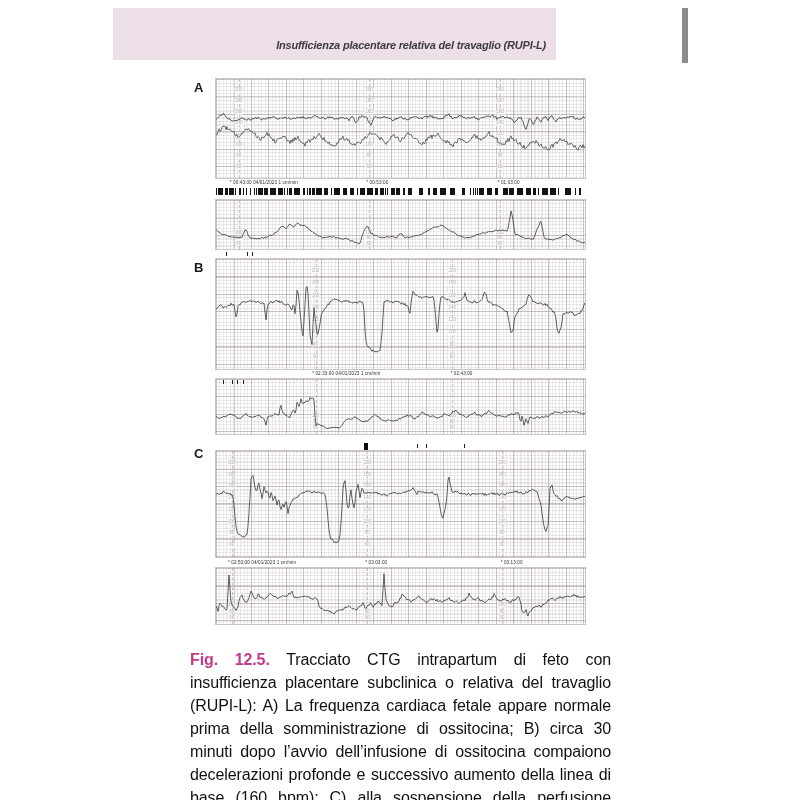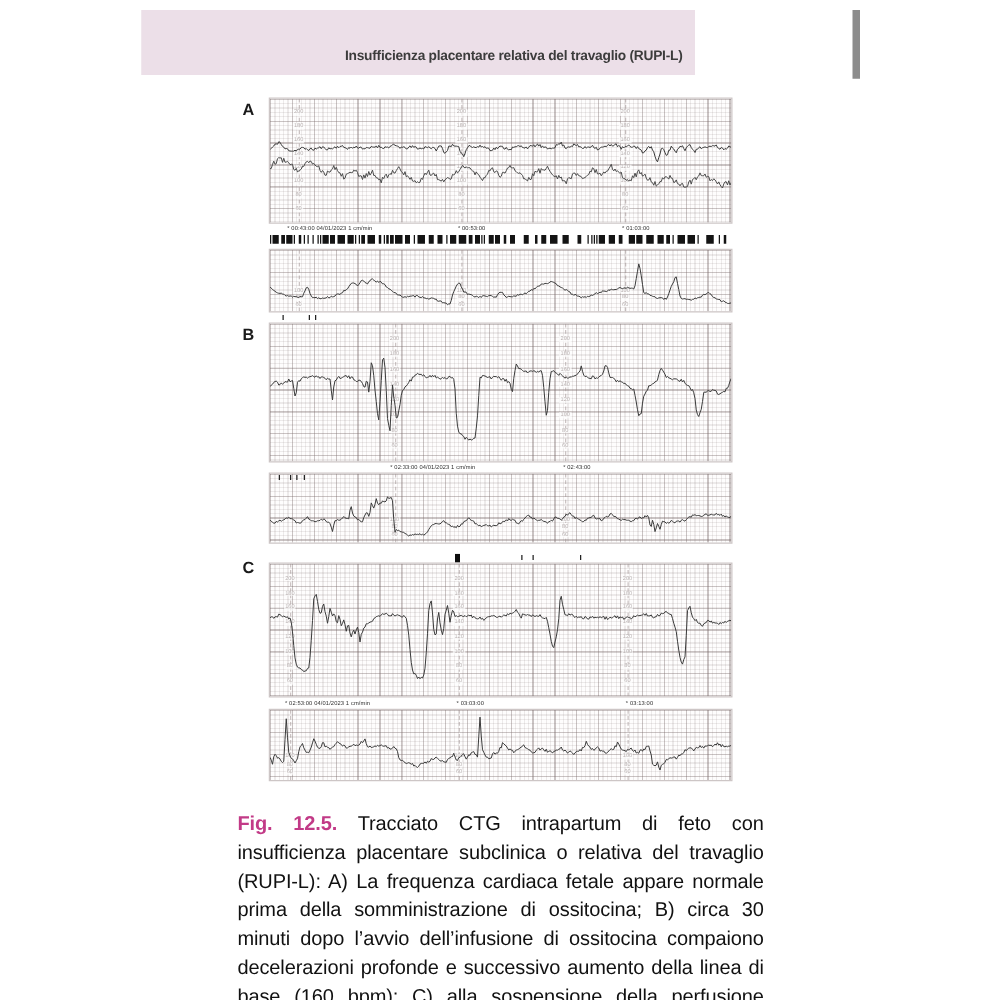--- a/index.html
+++ b/index.html
@@ -1,21 +1,21 @@
 <!DOCTYPE html>
 <html><head>
 <meta charset="utf-8">
 <style>
   html,body{margin:0;padding:0;background:#fff;}
   .page{position:relative;width:800px;height:800px;background:#ffffff;overflow:hidden;
         font-family:"Liberation Sans", sans-serif;}
   
   .hdr-band{position:absolute;left:113px;top:8px;width:443px;height:52px;
             display:flex;align-items:flex-end;justify-content:flex-end;
-            padding:0 10px 9px 0;box-sizing:border-box;}
+            padding:0 10px 9px 0;box-sizing:border-box;font-style:italic;}
   .hdr-band span{font-size:11px;font-weight:600;color:#3c3c3c;letter-spacing:-0.2px;}
   .hdr-box{position:absolute;left:556px;top:8px;width:126px;height:55px;
            display:flex;align-items:flex-end;padding:0 0 8px 30px;box-sizing:border-box;}
   .hdr-box span{font-size:15px;font-weight:bold;color:#ffffff;}
   .hdr-edge{position:absolute;left:682px;top:8px;width:6px;height:55px;background:#8c8c8c;}
   
   .panel-label{position:absolute;font-size:13px;font-weight:bold;color:#1a1a1a;}
   .strip{position:absolute;box-sizing:border-box;border:1px solid #cdc6c6;overflow:hidden;
      background:
       repeating-linear-gradient(to right, rgba(120,105,105,.30) 0 1px, transparent 1px 17.5px),

